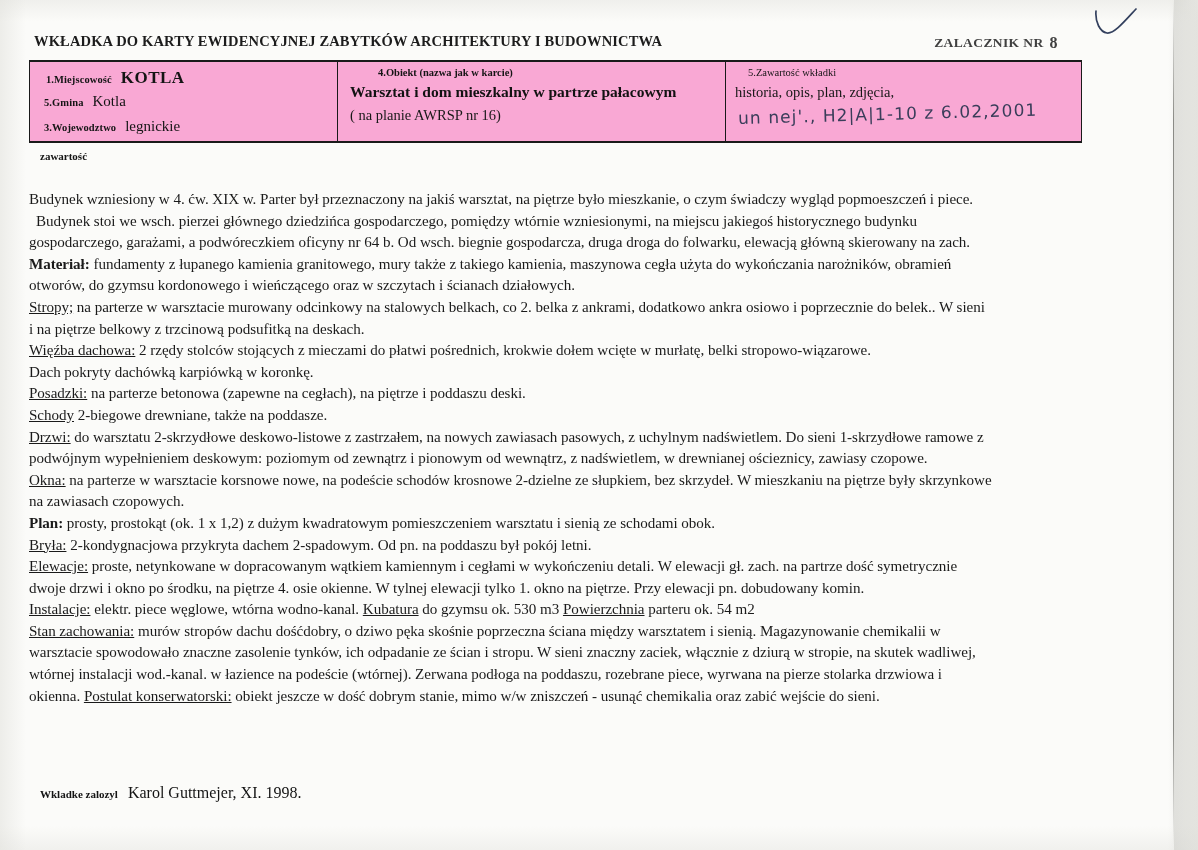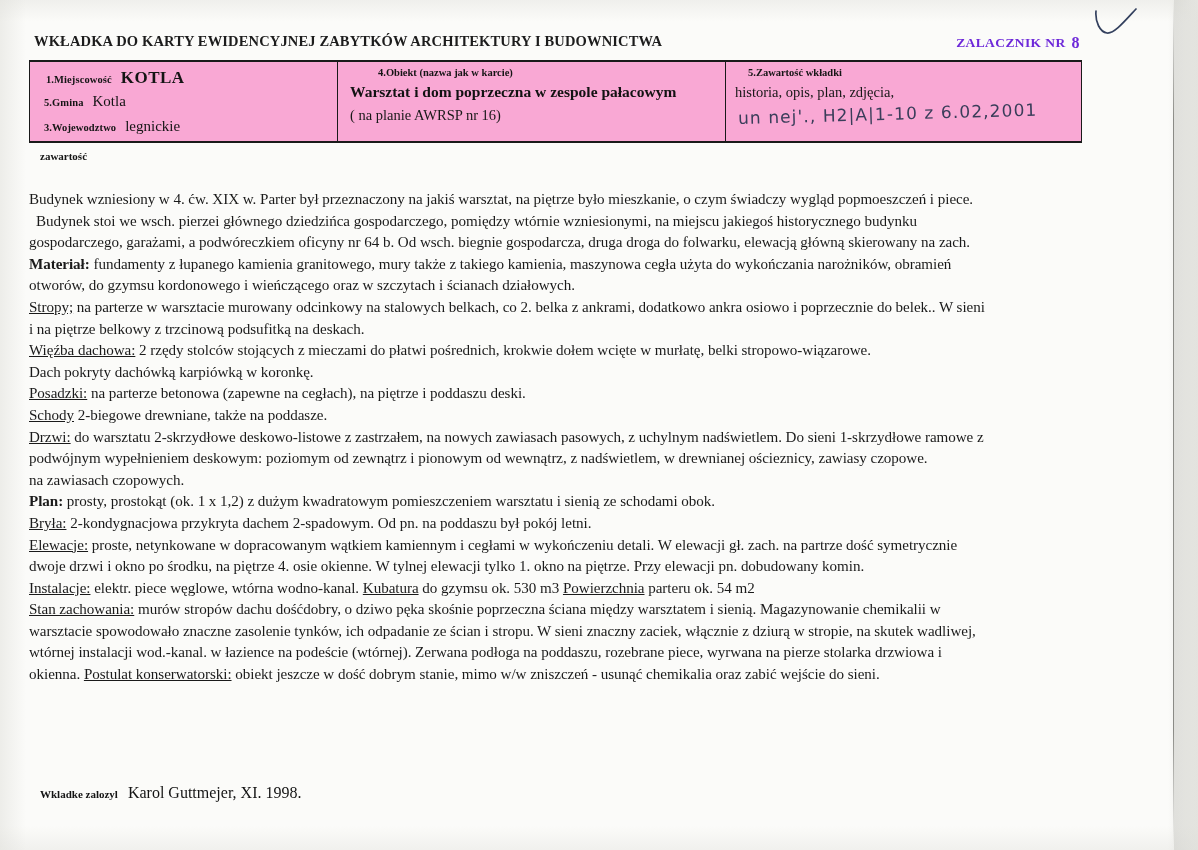--- a/index.html
+++ b/index.html
@@ -64,27 +64,27 @@
     top: 0;
     font-family: "Liberation Serif", serif;
     font-weight: bold;
     font-size: 14.5px;
     letter-spacing: 0.15px;
     color: #1c1c1c;
     white-space: nowrap;
   }
   .hdr-annex {
     position: absolute;
-    right: 88px;
+    right: 110px;
     top: 1px;
     font-family: "Liberation Serif", serif;
     font-weight: bold;
     font-size: 13.5px;
     letter-spacing: 0.4px;
-    color: #6d28d9;
+    color: #404040;
     white-space: nowrap;
   }
   .hdr-annex-num {
     font-size: 16px;
     font-weight: bold;
     margin-left: 6px;
     vertical-align: -1px;
   }
   
   #tick-mark {
@@ -170,21 +170,21 @@
     font-size: 14.5px;
     color: #181818;
     white-space: nowrap;
   }
 
   #cell-right .right-label {
     position: absolute;
     left: 9px;
     top: 5px;
     font-family: "Liberation Serif", serif;
-    font-weight: bold;
+    font-weight: normal;
     font-size: 10.5px;
     color: #151515;
     padding-left: 13px;
   }
   #cell-right .right-value {
     position: absolute;
     left: 9px;
     top: 22px;
     font-family: "Liberation Serif", serif;
     font-size: 14.5px;
@@ -282,21 +282,21 @@
       <div class="field-row" id="row-gmina">
         <span class="field-label">5.Gmina</span><span class="field-value">Kotla</span>
       </div>
       <div class="field-row" id="row-wojewodztwo">
         <span class="field-label">3.Wojewodztwo</span><span class="field-value">legnickie</span>
       </div>
     </div>
 
     <div class="cell" id="cell-mid">
       <div class="mid-label">4.Obiekt (nazwa jak w karcie)</div>
-      <div class="mid-title">Warsztat i dom poprzeczna w zespole pałacowym</div>
+      <div class="mid-title">Warsztat i dom mieszkalny w partrze pałacowym</div>
       <div class="mid-sub">( na planie AWRSP  nr 16)</div>
     </div>
 
     <div class="cell" id="cell-right">
       <div class="right-label">5.Zawartość wkładki</div>
       <div class="right-value">historia, opis, plan, zdjęcia,</div>
       <div class="right-hand">un nej'., H2|A|1-10  z 6.02,2001</div>
     </div>
 
   </div>
@@ -310,20 +310,21 @@
       <div class="line"><span class="lbl-b">Materiał:</span><span> fundamenty z łupanego kamienia granitowego, mury także z takiego kamienia, maszynowa cegła użyta do wykończania narożników, obramień</span></div>
       <div class="line"><span>otworów, do gzymsu kordonowego i wieńczącego oraz w szczytach i ścianach działowych.</span></div>
       <div class="line"><span class="lbl-u">Stropy;</span><span> na parterze w warsztacie murowany odcinkowy na stalowych belkach, co 2. belka z ankrami, dodatkowo ankra osiowo i poprzecznie do belek.. W sieni</span></div>
       <div class="line"><span>i na piętrze belkowy z trzcinową podsufitką na deskach.</span></div>
       <div class="line"><span class="lbl-u">Więźba dachowa:</span><span> 2 rzędy stolców stojących z mieczami do płatwi pośrednich, krokwie dołem wcięte w murłatę, belki stropowo-wiązarowe.</span></div>
       <div class="line"><span>Dach pokryty dachówką karpiówką w koronkę.</span></div>
       <div class="line"><span class="lbl-u">Posadzki:</span><span>  na parterze betonowa (zapewne na cegłach), na piętrze i poddaszu deski.</span></div>
       <div class="line"><span class="lbl-u">Schody</span><span> 2-biegowe drewniane, także na poddasze.</span></div>
       <div class="line"><span class="lbl-u">Drzwi:</span><span>  do warsztatu 2-skrzydłowe deskowo-listowe z zastrzałem, na nowych zawiasach pasowych, z uchylnym nadświetlem.  Do sieni 1-skrzydłowe ramowe z</span></div>
       <div class="line"><span>podwójnym wypełnieniem deskowym: poziomym od zewnątrz i pionowym od wewnątrz, z nadświetlem, w drewnianej ościeznicy, zawiasy czopowe.</span></div>
+      <div class="line"><span class="lbl-u">Okna:</span><span>  na parterze w warsztacie korsnowe nowe, na podeście schodów krosnowe 2-dzielne ze słupkiem, bez skrzydeł. W mieszkaniu na piętrze były skrzynkowe</span></div>
       <div class="line"><span>na zawiasach czopowych.</span></div>
       <div class="line"><span class="lbl-b">Plan:</span><span>  prosty, prostokąt (ok. 1 x 1,2) z dużym kwadratowym pomieszczeniem warsztatu i sienią ze schodami obok.</span></div>
       <div class="line"><span class="lbl-u">Bryła:</span><span> 2-kondygnacjowa przykryta dachem 2-spadowym. Od pn. na poddaszu był pokój letni.</span></div>
       <div class="line"><span class="lbl-u">Elewacje:</span><span>  proste, netynkowane w dopracowanym wątkiem kamiennym i cegłami w wykończeniu detali. W elewacji gł. zach. na partrze dość symetrycznie</span></div>
       <div class="line"><span>dwoje drzwi i okno po środku, na piętrze 4. osie okienne. W tylnej elewacji tylko 1. okno na piętrze. Przy elewacji pn. dobudowany komin.</span></div>
       <div class="line"><span class="lbl-u">Instalacje:</span><span> elektr. piece węglowe, wtórna wodno-kanal.   <span class="lbl-u">Kubatura</span> do gzymsu ok. 530 m3   <span class="lbl-u">Powierzchnia</span> parteru ok. 54 m2</span></div>
       <div class="line"><span class="lbl-u">Stan zachowania:</span><span> murów stropów dachu dośćdobry, o dziwo pęka skośnie poprzeczna ściana między warsztatem i sienią. Magazynowanie chemikalii w</span></div>
       <div class="line"><span>warsztacie spowodowało znaczne zasolenie tynków, ich odpadanie ze ścian i stropu. W sieni znaczny zaciek, włącznie z dziurą w stropie, na skutek wadliwej,</span></div>
       <div class="line"><span>wtórnej instalacji wod.-kanal. w łazience na podeście (wtórnej). Zerwana podłoga na poddaszu, rozebrane piece, wyrwana na pierze stolarka drzwiowa i</span></div>
       <div class="line"><span>okienna.   <span class="lbl-u">Postulat konserwatorski:</span>  obiekt jeszcze w dość dobrym stanie, mimo w/w zniszczeń - usunąć chemikalia oraz zabić wejście do sieni.</span></div>

